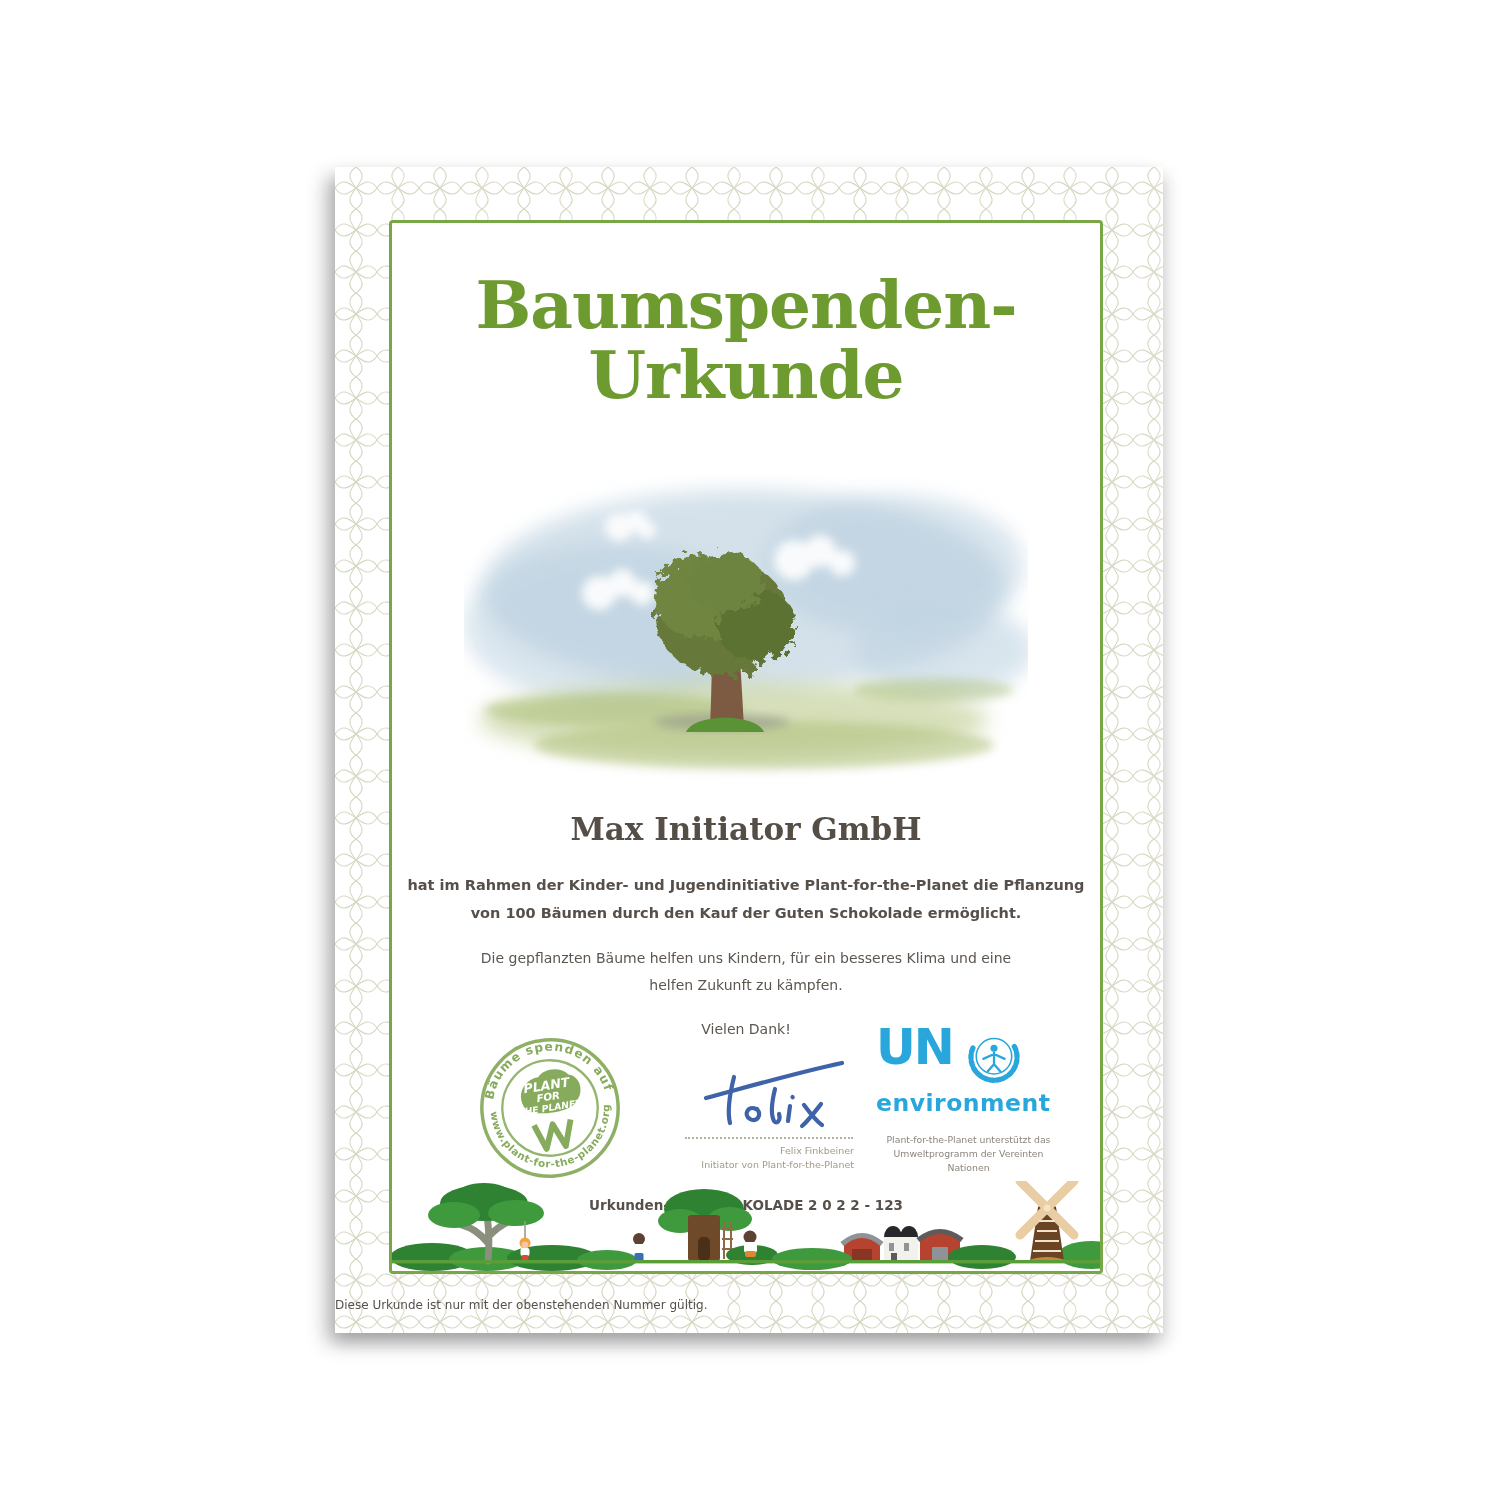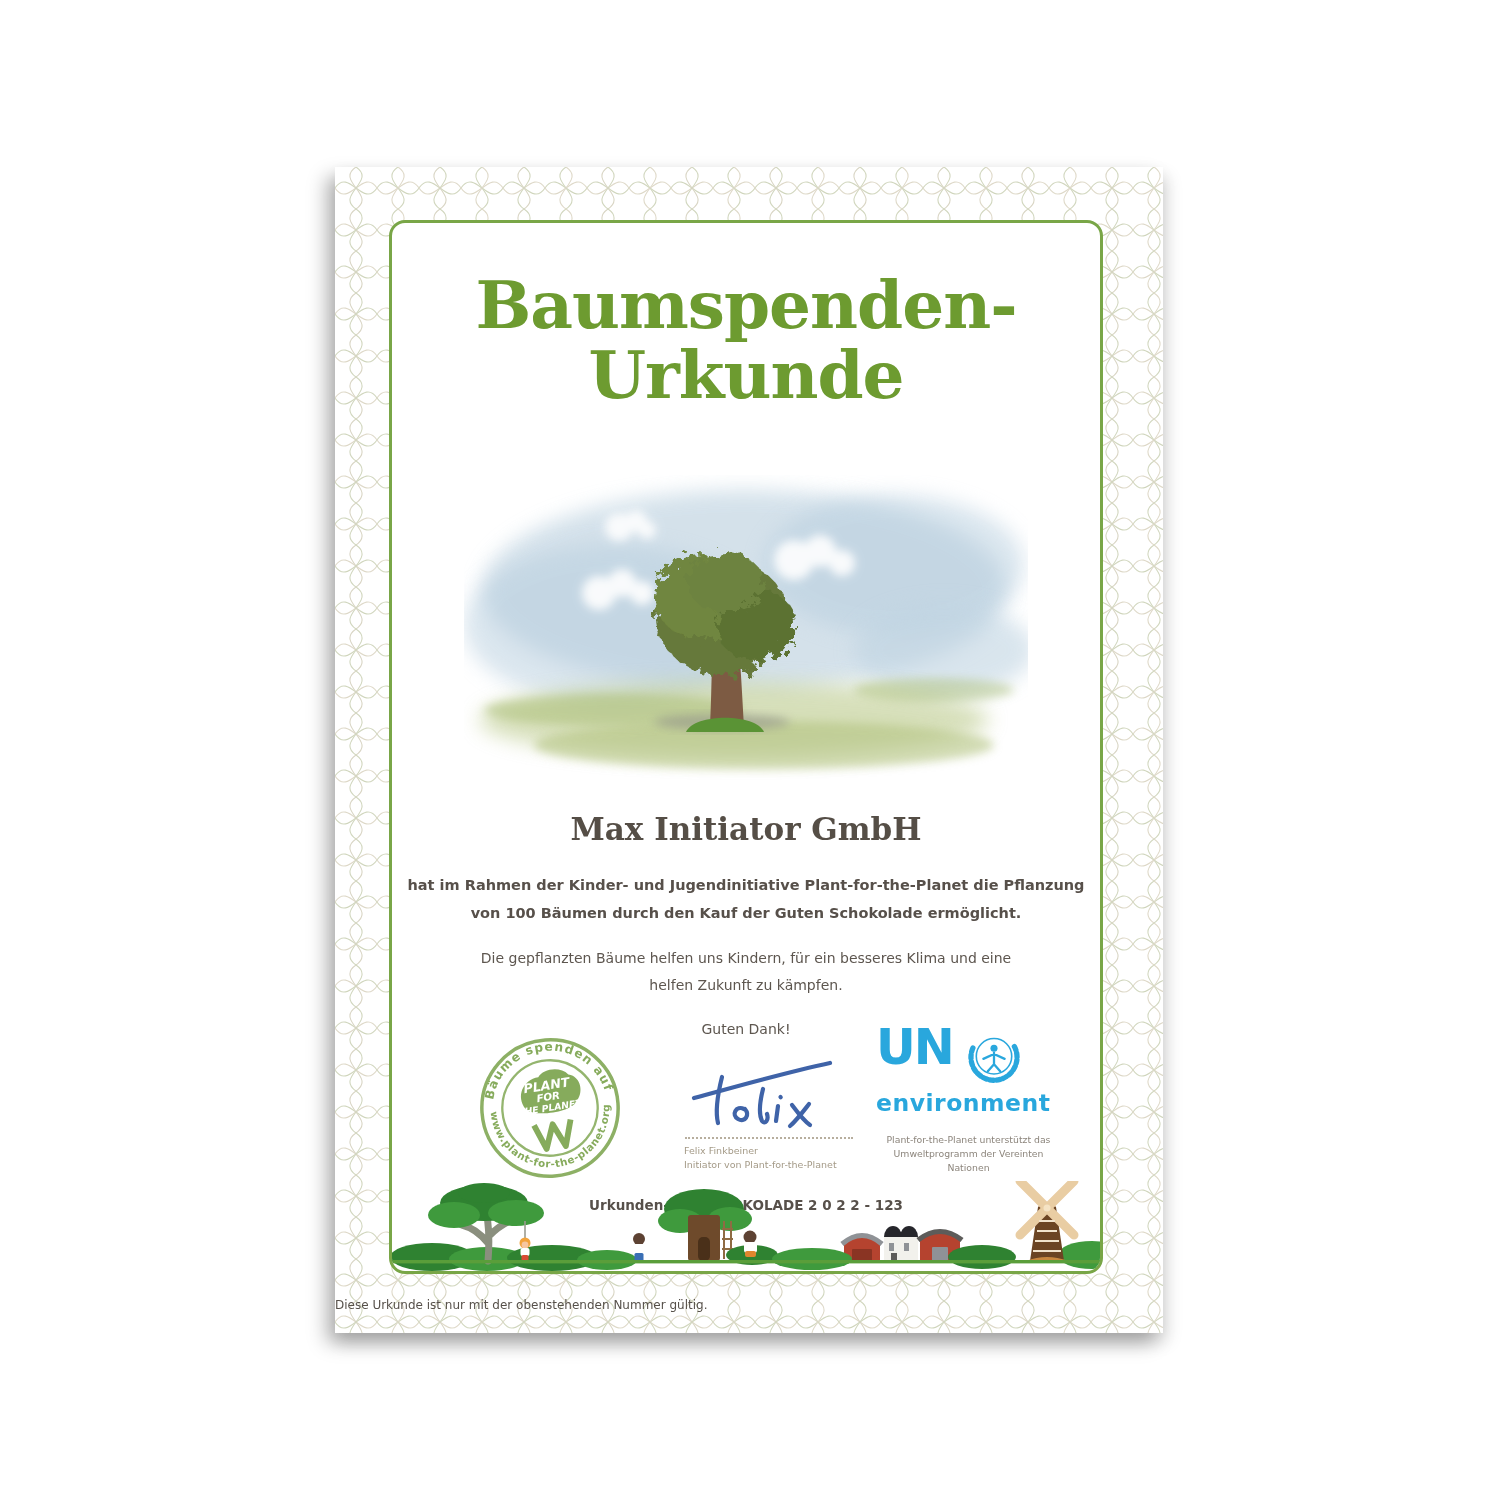--- a/index.html
+++ b/index.html
@@ -2,36 +2,36 @@
 <html><head>
 <meta charset="utf-8">
 <style>
   html,body{margin:0;padding:0;background:#ffffff;}
   .canvas{position:relative;width:1500px;height:1500px;background:#ffffff;overflow:hidden;
           font-family:"DejaVu Sans","Liberation Sans",sans-serif;}
   .paper{position:absolute;left:335px;top:167px;width:828px;height:1166px;background:#ffffff;
          box-shadow:-9px 10px 18px rgba(0,0,0,.28), 4px 9px 16px rgba(0,0,0,.14);}
   .guilloche{position:absolute;left:0;top:0;width:100%;height:100%;}
   .inner{position:absolute;left:54px;top:53px;width:708px;height:1048px;background:#ffffff;
-         border:3px solid #79a647;border-radius:16px;overflow:hidden;}
+         border:3px solid #79a647;border-radius:4px;overflow:hidden;}
   .title{position:absolute;left:0;top:48px;width:100%;text-align:center;
          font-family:"DejaVu Serif","Liberation Serif",serif;font-weight:700;
          font-size:66px;line-height:1.06;color:#6d9b30;letter-spacing:-1px;}
   .scene{position:absolute;left:72px;top:252px;width:564px;height:306px;}
   .recipient{position:absolute;left:0;top:588px;width:100%;text-align:center;
              font-family:"DejaVu Serif","Liberation Serif",serif;font-weight:700;
              font-size:31px;color:#554e46;}
   .para-bold{position:absolute;left:0;top:648px;width:100%;text-align:center;
              font-size:14.5px;font-weight:700;color:#57504a;line-height:1.95;}
   .para-reg{position:absolute;left:0;top:722px;width:100%;text-align:center;
             font-size:14px;font-weight:400;color:#5d564f;line-height:1.9;}
   .thanks{position:absolute;left:0;top:798px;width:100%;text-align:center;
           font-size:14px;color:#5d564f;}
   .stamp{position:absolute;left:85px;top:812px;width:146px;height:146px;transform:rotate(-4deg);opacity:.93;}
-  .sig-block{position:absolute;left:292px;top:828px;width:170px;text-align:left;}
+  .sig-block{position:absolute;left:292px;top:828px;width:170px;text-align:right;}
   .sig-svg{width:158px;height:80px;}
   .sig-rule{border-top:2px dotted #b7ae9e;width:168px;margin:2px auto 5px auto;}
   .sig-cap{font-size:9.5px;color:#a49a87;line-height:1.5;}
   .un-block{position:absolute;left:484px;top:802px;width:190px;}
   .un-row{display:flex;align-items:flex-start;}
   .un-acronym{font-size:49px;font-weight:700;color:#29a7dd;line-height:.95;letter-spacing:-2px;}
   .un-emblem{margin-left:10px;margin-top:2px;}
   .un-word{font-size:23.5px;font-weight:700;color:#29a7dd;letter-spacing:.5px;margin-top:0;}
   .un-cap{font-size:9.3px;color:#8c857c;line-height:1.5;margin-top:16px;text-align:center;width:185px;}
   .cert-no{position:absolute;left:0;top:974px;width:100%;text-align:center;
@@ -136,21 +136,21 @@
       <div class="para-bold">
         <div>hat im Rahmen der Kinder- und Jugendinitiative Plant-for-the-Planet die Pflanzung</div>
         <div>von 100 Bäumen durch den Kauf der Guten Schokolade ermöglicht.</div>
       </div>
 
       <div class="para-reg">
         <div>Die gepflanzten Bäume helfen uns Kindern, für ein besseres Klima und eine</div>
         <div>helfen Zukunft zu kämpfen.</div>
       </div>
 
-      <div class="thanks">Guten Dank!</div>
+      <div class="thanks">Vielen Dank!</div>
 
       <svg class="stamp" viewBox="0 0 150 150">
         <circle cx="75" cy="75" r="70" fill="none" stroke="#6f9b3c" stroke-width="3.6" opacity="0.85"></circle>
         <circle cx="75" cy="75" r="49" fill="none" stroke="#6f9b3c" stroke-width="2.4" opacity="0.8"></circle>
         <defs>
           <path id="arcTop" d="M 16 75 A 59 59 0 0 1 134 75"></path>
           <path id="arcBot" d="M 14 75 A 61 61 0 0 0 136 75"></path>
         </defs>
         <text font-size="12.5" font-weight="bold" fill="#6f9b3c" letter-spacing="1.2" opacity="0.9">
           <textPath href="#arcTop" startOffset="50%" text-anchor="middle">Bäume spenden auf</textPath>

